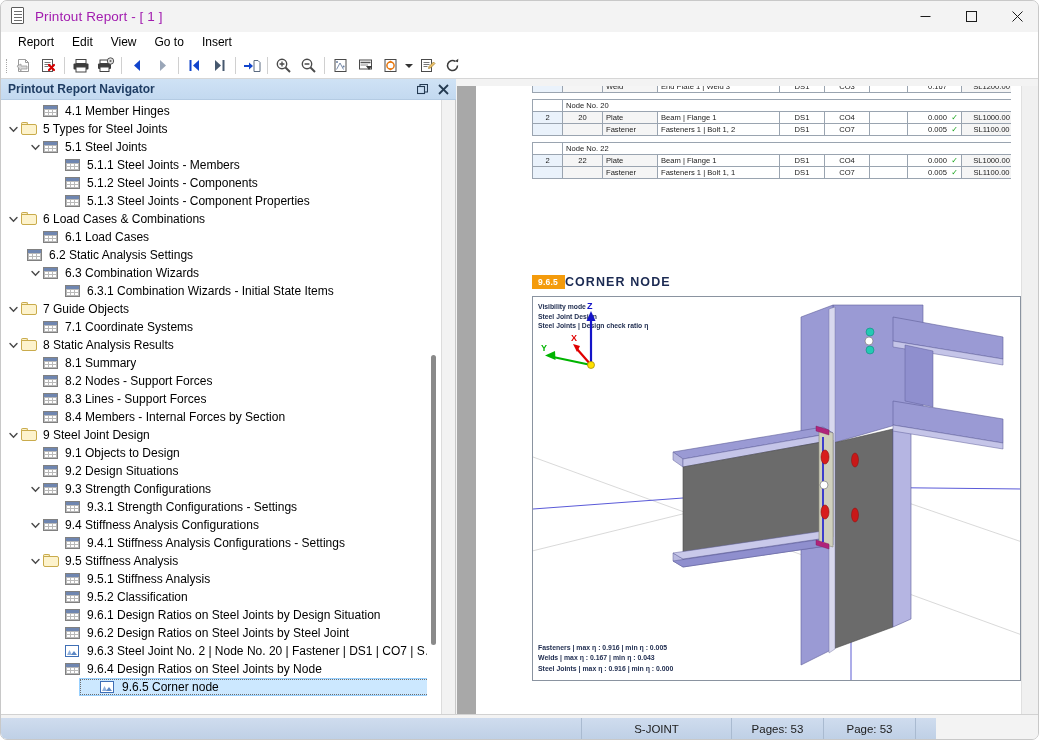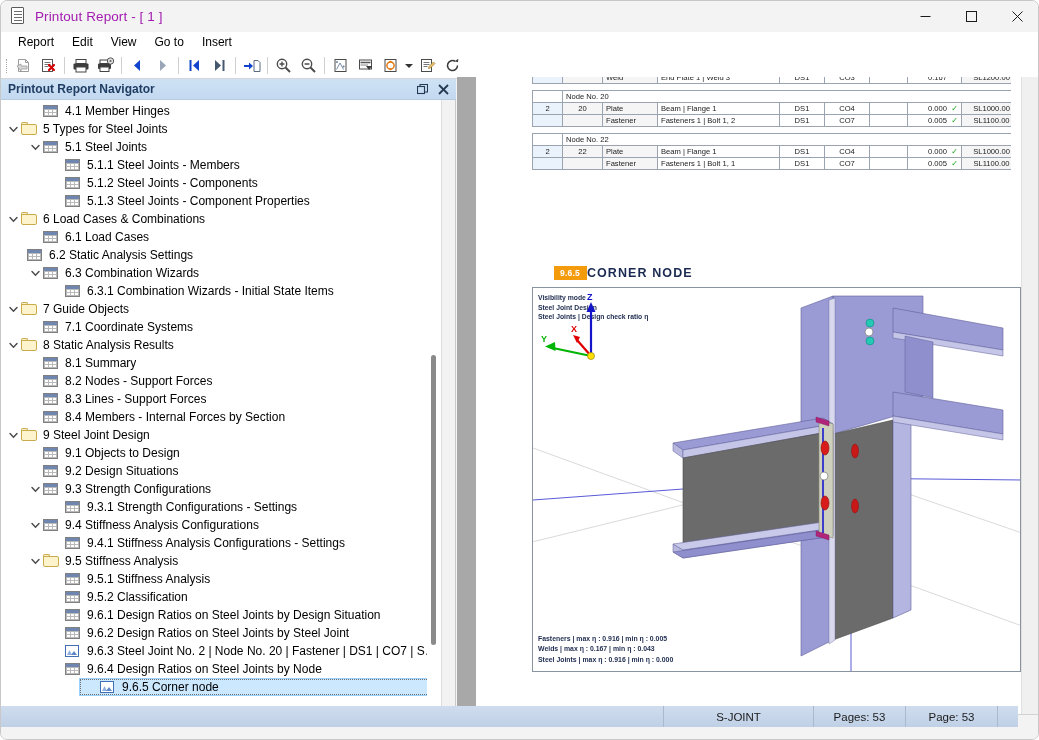--- a/index.html
+++ b/index.html
@@ -237,21 +237,21 @@
   }
   .nav-gutter {
     position: absolute; top: 21px; right: 0;
     width: 14px; height: 616px;
     background: #f2f2f2;
     border-left: 1px solid #dcdcdc;
   }
 
   
   .doc-area {
-    position: absolute; top: 76px; left: 456px;
+    position: absolute; top: 85px; left: 456px;
     width: 583px; height: 637px;
     background: #ffffff;
     overflow: hidden;
   }
   .doc-gutter {
     position: absolute; top: 0; left: 0;
     width: 19px; height: 637px;
     background: #a8a8a8;
   }
   .doc-page {
@@ -310,21 +310,20 @@
   
   .sec-head {
     position: absolute; top: 189px; left: 56px;
     display: flex; align-items: center;
   }
   .sec-badge {
     background: #f49b0b; color: #ffffff;
     font-size: 8.5px; font-weight: bold;
     padding: 2px 7px 2px 6px;
     letter-spacing: 0.2px;
-    margin-left: 22px;
   }
   .sec-title {
     color: #1b2a52; font-weight: bold;
     font-size: 12.5px; letter-spacing: 1.1px;
   }
 
   
   .gfx {
     position: absolute; top: 210px; left: 56px;
     width: 489px; height: 385px;
@@ -349,22 +348,22 @@
 
   
   .statusbar {
     position: absolute; bottom: 0; left: 0;
     width: 1039px; height: 25px;
     background: #f3f3f3;
     border-top: 1px solid #d2d2d2;
     display: flex; align-items: stretch;
   }
   .sb-band {
-    position: absolute; left: 0; bottom: 12px;
-    width: 1017px; height: 21px;
+    position: absolute; left: 0; bottom: 0;
+    width: 935px; height: 21px;
     background: linear-gradient(to bottom, #cfdcee 0%, #bfd0e6 100%);
     display: flex; align-items: center;
   }
   .sb-cell {
     height: 21px; display: flex; align-items: center;
     justify-content: center;
     border-left: 1px solid #a9bad0;
     font-size: 11.5px; color: #1b1b1b;
     padding: 0 10px;
   }

